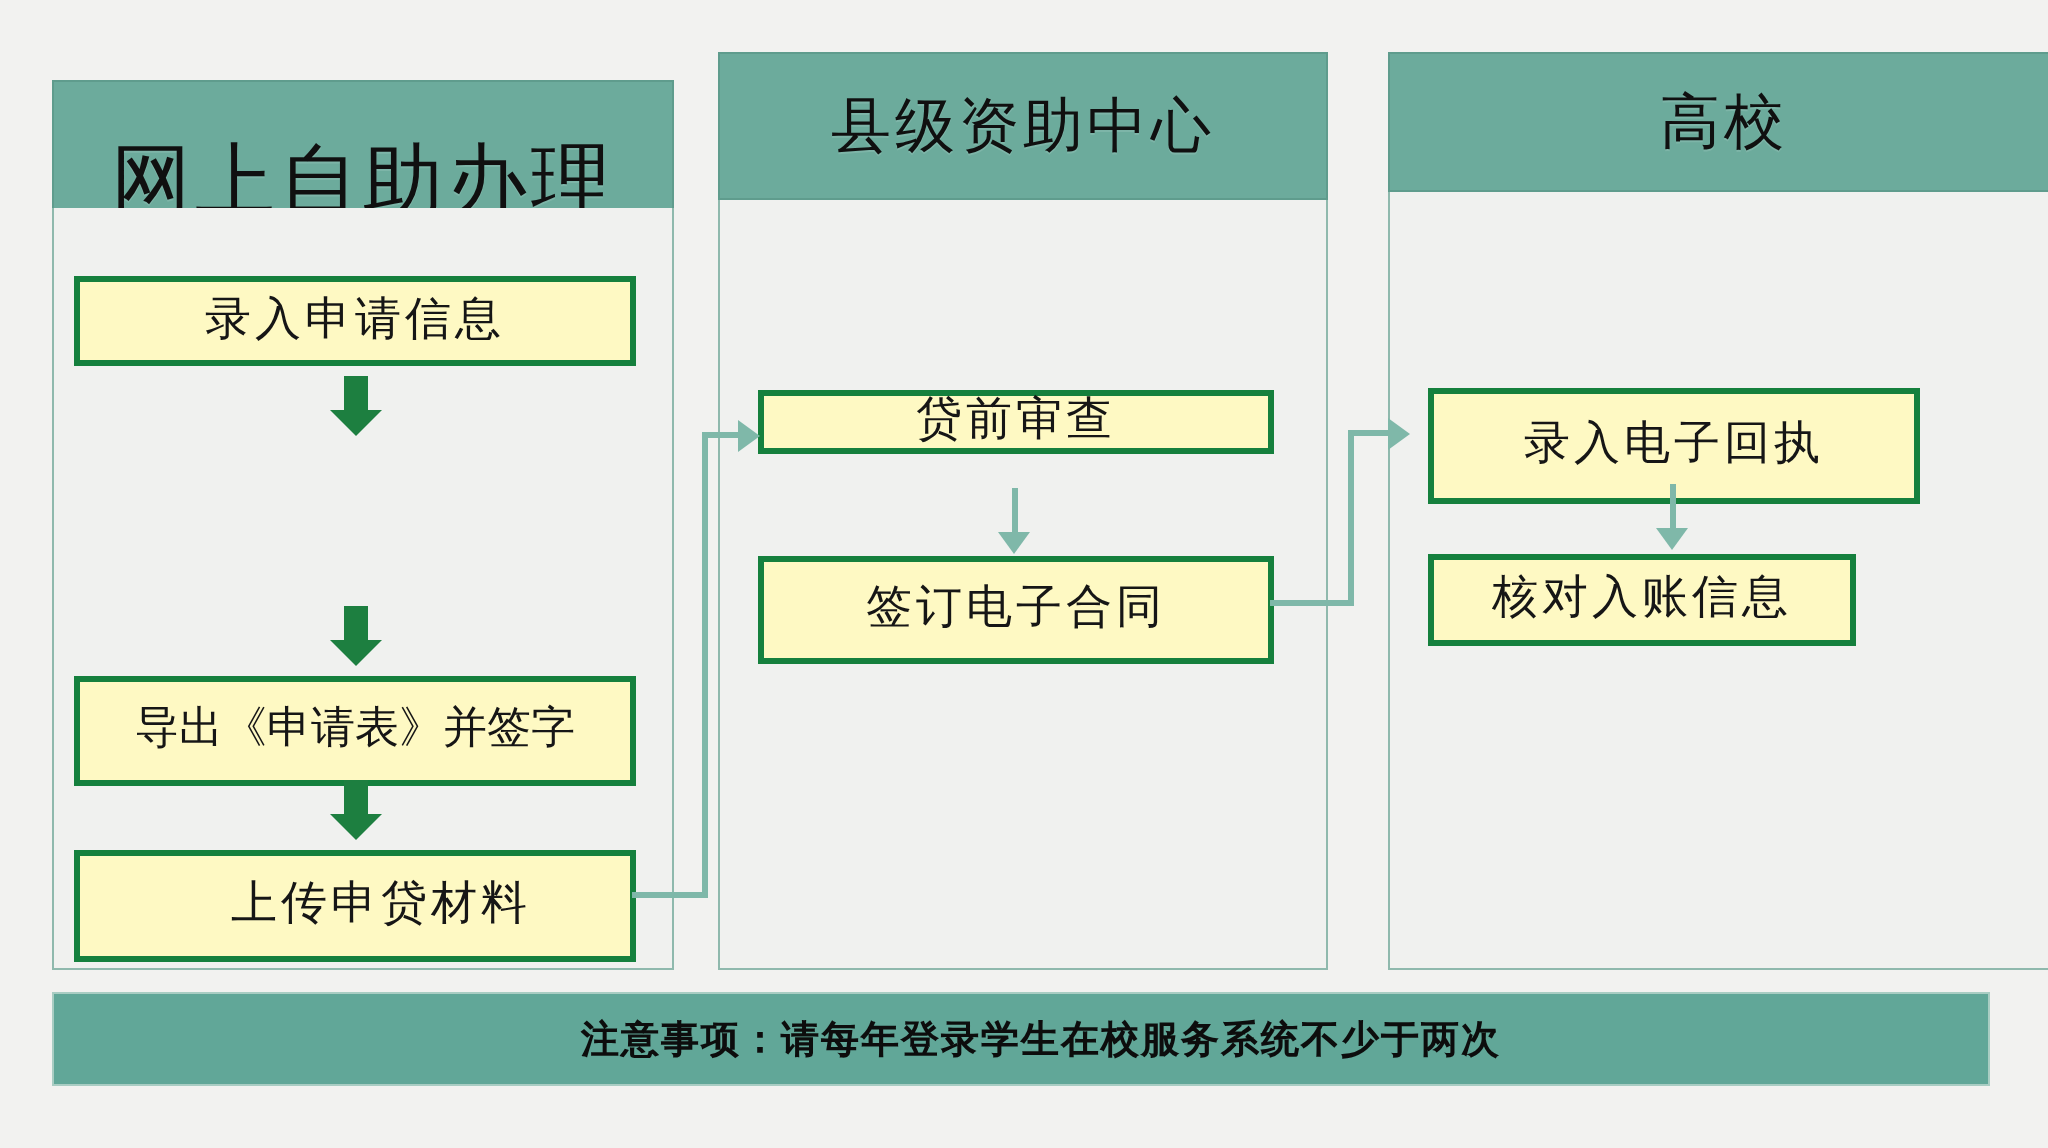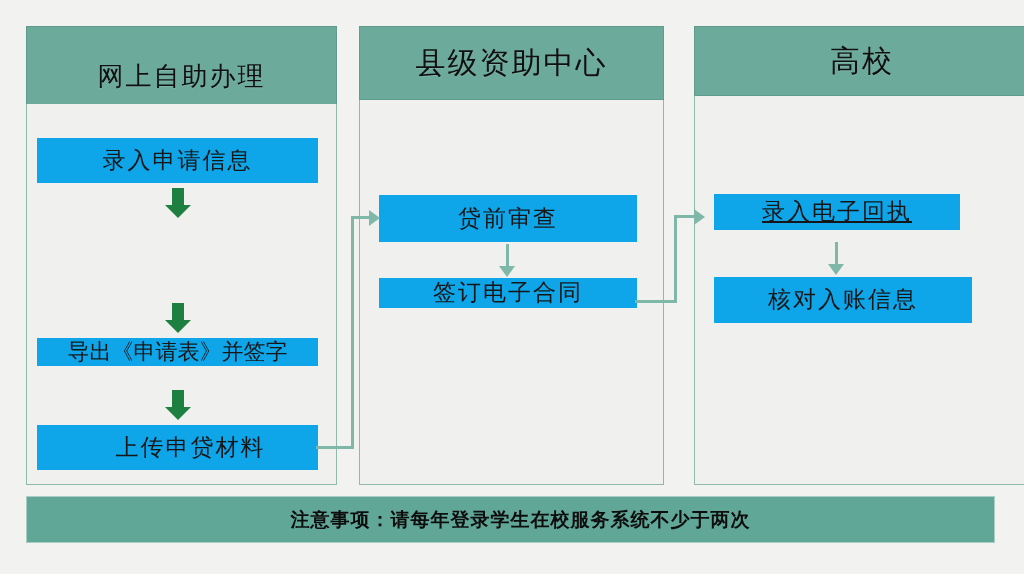--- a/index.html
+++ b/index.html
@@ -47,22 +47,22 @@
     left: 0;
     width: 100%;
     background: #f0f1ef;
     border: 1px solid #8fb9ad;
     border-top: none;
   }
 
   
   .pbox {
     position: absolute;
-    background: #0ea5e9;
-    border: 3px solid #0ea5e9;
+    background: #fef9c3;
+    border: 3px solid #15803d;
     display: flex;
     align-items: center;
     justify-content: center;
     color: #161616;
     letter-spacing: 2px;
     text-align: left;
     line-height: 1.1;
   }
 
   
@@ -128,69 +128,69 @@
     font-weight: bold;
     letter-spacing: 1px;
   }
 </style>
 </head>
 <body>
 
 <div id="canvas">
 
   <div class="lane" style="left:26px; top:26px; width:311px; height:459px;">
-    <div class="lane-header" style="height:100px; font-size:26px;">网上自助办理</div>
+    <div class="lane-header" style="height:100px; font-size:40px;margin-top:14px;">网上自助办理</div>
     <div class="lane-body" style="top:78px; height:381px;"></div>
   </div>
 
   <div class="pbox" style="left:37px; top:138px; width:281px; height:45px; font-size:23px;">录入申请信息</div>
 
   <div class="garrow" style="left:165px; top:188px; height:30px;">
     <div class="shaft" style="height:18px;"></div>
     <div class="head" style="top:17px;"></div>
   </div>
 
 
   <div class="garrow" style="left:165px; top:303px; height:30px;">
     <div class="shaft" style="height:18px;"></div>
     <div class="head" style="top:17px;"></div>
   </div>
 
-  <div class="pbox" style="left:37px; top:338px; width:281px; height:28px; font-size:22px; letter-spacing:0px;">导出《申请表》并签字</div>
+  <div class="pbox" style="left:37px; top:338px; width:281px; height:55px; font-size:22px; letter-spacing:0px;">导出《申请表》并签字</div>
 
   <div class="garrow" style="left:165px; top:390px; height:30px;">
     <div class="shaft" style="height:18px;"></div>
     <div class="head" style="top:17px;"></div>
   </div>
 
-  <div class="pbox" style="left:37px; top:425px; width:281px; height:45px; font-size:23px;padding-left:26px;">上传申贷材料</div>
+  <div class="pbox" style="left:37px; top:425px; width:281px; height:56px; font-size:23px;padding-left:26px;">上传申贷材料</div>
 
   <div class="lane" style="left:359px; top:26px; width:305px; height:365px;">
     <div class="lane-header" style="height:74px; font-size:30px;">县级资助中心</div>
     <div class="lane-body" style="top:74px; height:385px;"></div>
   </div>
 
-  <div class="pbox" style="left:379px; top:195px; width:258px; height:47px; font-size:23px;">贷前审查</div>
+  <div class="pbox" style="left:379px; top:195px; width:258px; height:32px; font-size:23px;">贷前审查</div>
 
   <div class="tline-v" style="left:506px; top:244px; height:24px;"></div>
   <div class="thead-down" style="left:499px; top:266px;"></div>
 
-  <div class="pbox" style="left:379px; top:278px; width:258px; height:30px; font-size:23px;">签订电子合同</div>
+  <div class="pbox" style="left:379px; top:278px; width:258px; height:54px; font-size:23px;">签订电子合同</div>
 
   <div class="lane" style="left:694px; top:26px; width:336px; height:459px;">
     <div class="lane-header" style="height:70px; font-size:30px;">高校</div>
     <div class="lane-body" style="top:70px; height:389px;"></div>
   </div>
 
-  <div class="pbox" style="left:714px; top:194px; width:246px; height:36px; font-size:23px;text-decoration:underline;">录入电子回执</div>
+  <div class="pbox" style="left:714px; top:194px; width:246px; height:58px; font-size:23px;">录入电子回执</div>
 
   <div class="tline-v" style="left:835px; top:242px; height:24px;"></div>
   <div class="thead-down" style="left:828px; top:264px;"></div>
 
-  <div class="pbox" style="left:714px; top:277px; width:258px; height:46px; font-size:23px;">核对入账信息</div>
+  <div class="pbox" style="left:714px; top:277px; width:214px; height:46px; font-size:23px;">核对入账信息</div>
 
   <div class="tline-h" style="left:316px; top:446px; width:38px;"></div>
   <div class="tline-v" style="left:351px; top:216px; height:232px;"></div>
   <div class="tline-h" style="left:351px; top:216px; width:20px;"></div>
   <div class="thead-right" style="left:369px; top:210px;"></div>
 
   <div class="tline-h" style="left:635px; top:300px; width:42px;"></div>
   <div class="tline-v" style="left:674px; top:215px; height:88px;"></div>
   <div class="tline-h" style="left:674px; top:215px; width:22px;"></div>
   <div class="thead-right" style="left:694px; top:209px;"></div>

